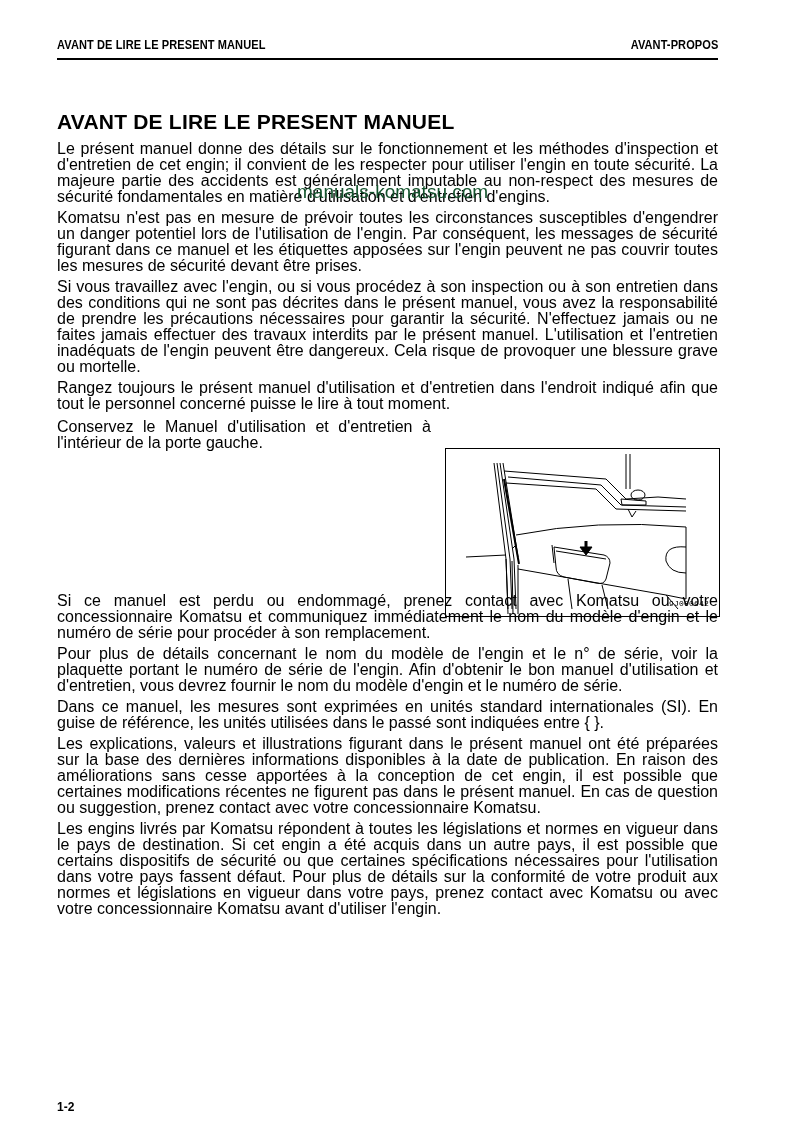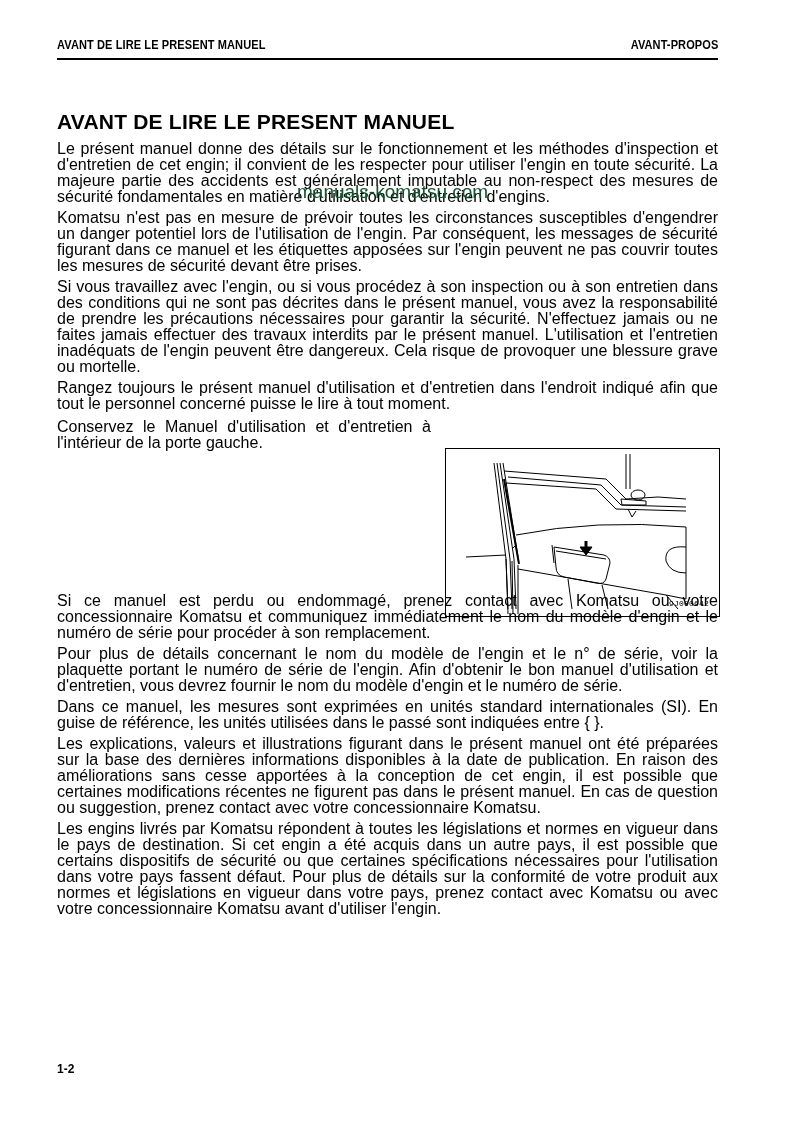--- a/index.html
+++ b/index.html
@@ -13,21 +13,21 @@
   .header .right { right:0; transform-origin:right top; }
   h1 { position:absolute; left:57px; top:110px; margin:0; font-size:21px; font-weight:bold;
        letter-spacing:0.2px; }
   .watermark { position:absolute; left:297px; top:181px; font-size:19px; color:#14532d; }
   .body { position:absolute; left:57px; top:141px; width:661px; font-size:16px; line-height:16px; }
   .body p { margin:0 0 5px 0; text-align:justify; }
   .body p.half { width:374px; min-height:162px; margin-bottom:12px;margin-top:7px; }
   .figure { position:absolute; left:445px; top:448px; width:273px; height:167px; border:1px solid #000;font-family:Liberation Mono, monospace; }
   .figure svg { position:absolute; left:0; top:0; }
   .figure .fig-code { position:absolute; right:10px; bottom:8px; font-size:8px; letter-spacing:0.2px; }
-  .pagenum { position:absolute; left:57px; top:1062px; font-size:12px; font-weight:bold; }
+  .pagenum { position:absolute; left:57px; top:1100px; font-size:12px; font-weight:bold; }
 </style>
 </head>
 <body>
 
 <div class="header">
   <span class="left">AVANT DE LIRE LE PRESENT MANUEL</span>
   <span class="right">AVANT-PROPOS</span>
 </div>
 
 <h1>AVANT DE LIRE LE PRESENT MANUEL</h1>

